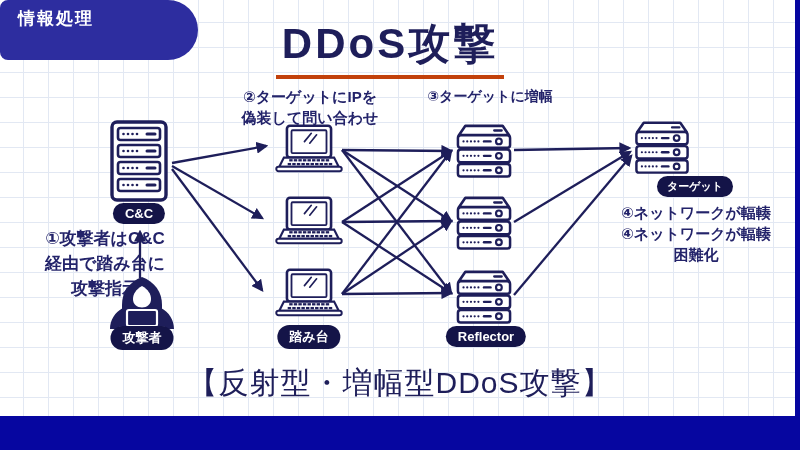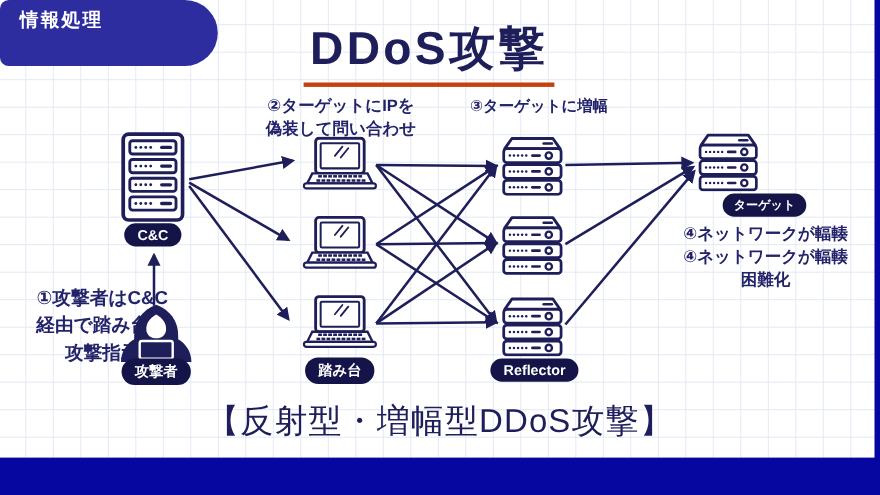--- a/index.html
+++ b/index.html
@@ -32,21 +32,21 @@
   }
   .title span {
     display:inline-block;
     font-size:42px; font-weight:bold; letter-spacing:3px;
     color:#1e1e5a;
     border-bottom:4px solid #c2410c; padding:0 6px 3px 6px;
   }
 
   
   .step { font-weight:bold; color:#23236a; text-align:center; }
-  .step1 { left:4px;   top:226px; width:178px; font-size:17px; line-height:25px;margin-top:32px; }
+  .step1 { left:16px;   top:226px; width:178px; font-size:17px; line-height:25px; }
   .step2 { left:224px; top:86px; width:172px; font-size:15px; line-height:21px; }
   .step3 { left:400px; top:86px; width:180px; font-size:14px; line-height:21px; }
   .step4 { left:596px; top:202px; width:200px; font-size:15px; line-height:21px; }
 
   
   .pill {
     background:#141448; color:#ffffff; font-weight:bold;
     border-radius:14px; padding:3px 12px; font-size:13px;
     white-space:nowrap; transform:translateX(-50%);
   }

